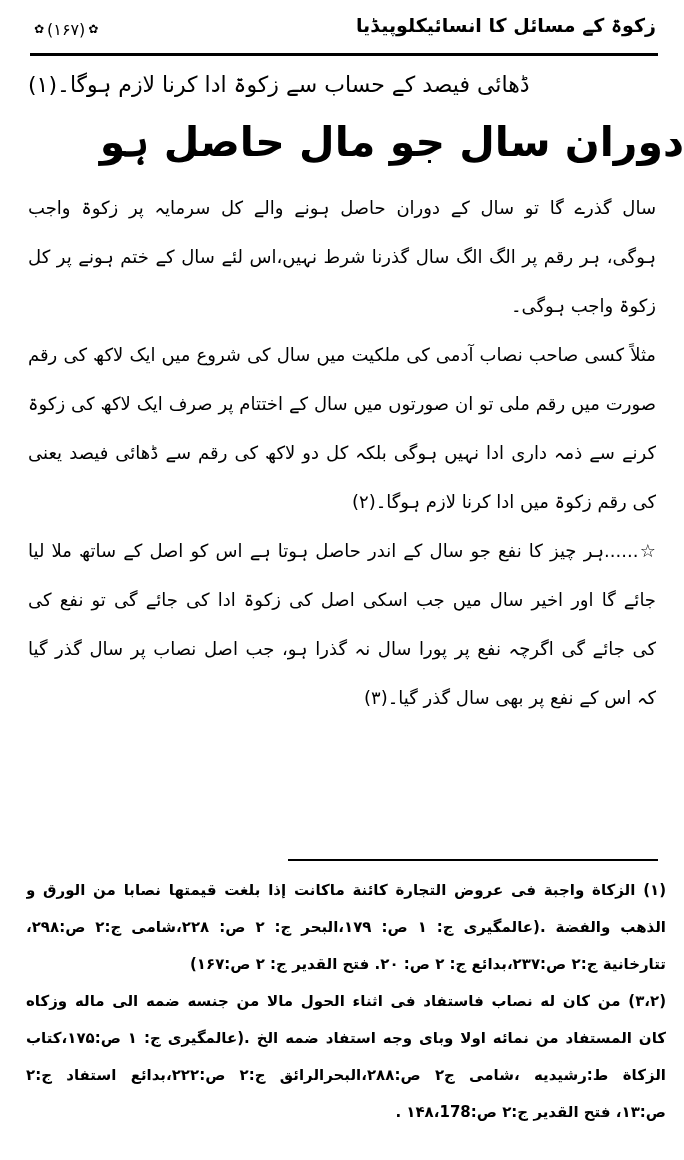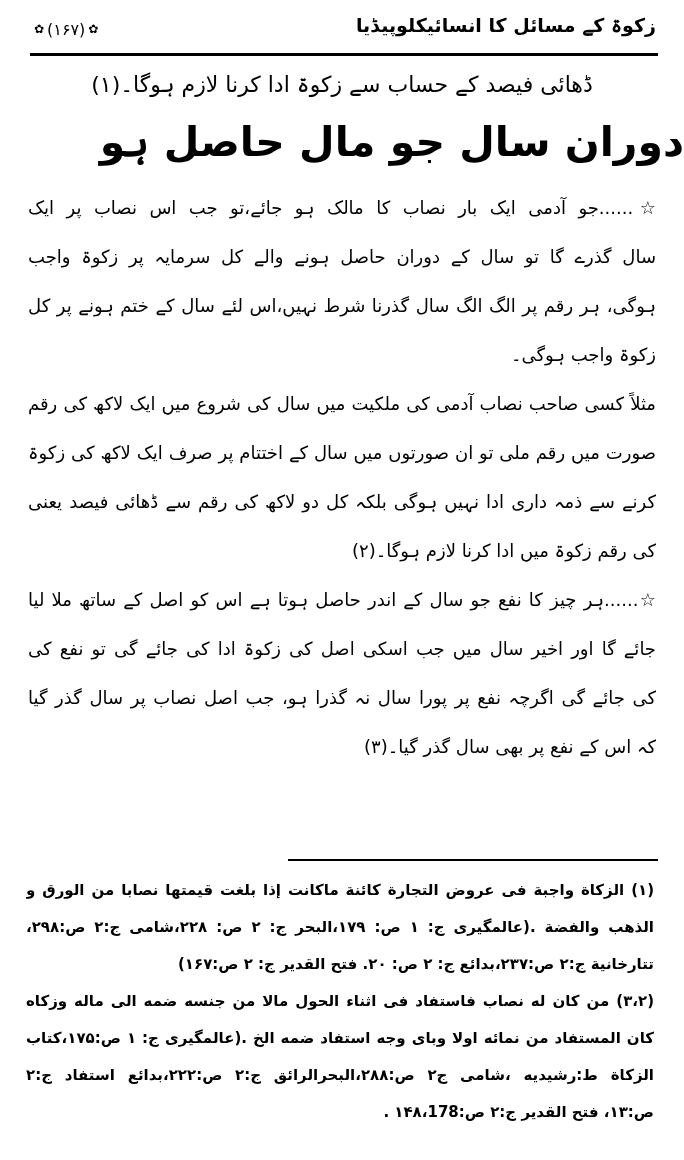--- a/index.html
+++ b/index.html
@@ -24,21 +24,21 @@
     white-space:nowrap;
   }
   .page-num .orn { font-size:12px; position:relative; top:-1px; }
   .rule-top {
     position:absolute; top:53px; left:30px; width:628px; height:3px;
     background:#000;
   }
   .intro-line {
     position:absolute; top:63px; right:28px; left:28px;
     height:44px; line-height:44px;
-    font-size:22px; text-align:center;
+    font-size:22px; text-align:left;
     white-space:nowrap;
   }
   .heading {
     position:absolute; top:108px; left:0; width:100%;
     height:68px; line-height:68px;
     margin:0;
     font-size:41px; font-weight:bold;
     text-align:right;
   }
   .body-text {
@@ -55,21 +55,21 @@
   }
   .bline.end {
     text-align-last:right;
     -moz-text-align-last:right;
   }
   .fn-rule {
     position:absolute; top:859px; right:26px; width:370px; height:2px;
     background:#000;
   }
   .footnotes {
-    position:absolute; top:872px; right:30px; left:26px;
+    position:absolute; top:872px; right:18px; left:26px;
   }
   .fline {
     height:37px; line-height:37px;
     font-size:15px; font-weight:bold;
     text-align:justify;
     text-align-last:justify;
     -moz-text-align-last:justify;
     text-justify:inter-word;
     overflow:hidden;
   }
@@ -91,21 +91,20 @@
     <span class="orn">✿</span>
   </div>
 
   <div class="rule-top"></div>
 
   <div class="intro-line">ڈھائی فیصد کے حساب سے زکوۃ ادا کرنا لازم ہوگا۔(۱)</div>
 
   <h1 class="heading">دوران سال جو مال حاصل ہو</h1>
 
   <div class="body-text">
-    <div class="bline">☆......جو آدمی ایک بار نصاب کا مالک ہو جائے،تو جب اس نصاب پر ایک</div>
     <div class="bline">سال گذرے گا تو سال کے دوران حاصل ہونے والے کل سرمایہ پر زکوۃ واجب</div>
     <div class="bline">ہوگی، ہر رقم پر الگ الگ سال گذرنا شرط نہیں،اس لئے سال کے ختم ہونے پر کل رقم پر</div>
     <div class="bline end">زکوۃ واجب ہوگی۔</div>
 
     <div class="bline">مثلاً کسی صاحب نصاب آدمی کی ملکیت میں سال کی شروع میں ایک لاکھ کی رقم</div>
     <div class="bline">صورت میں رقم ملی تو ان صورتوں میں سال کے اختتام پر صرف ایک لاکھ کی زکوۃ ادا</div>
     <div class="bline">کرنے سے ذمہ داری ادا نہیں ہوگی بلکہ کل دو لاکھ کی رقم سے ڈھائی فیصد یعنی پانچ ہزار</div>
     <div class="bline end">کی رقم زکوۃ میں ادا کرنا لازم ہوگا۔(۲)</div>
 
     <div class="bline">☆......ہر چیز کا نفع جو سال کے اندر حاصل ہوتا ہے اس کو اصل کے ساتھ ملا لیا</div>

